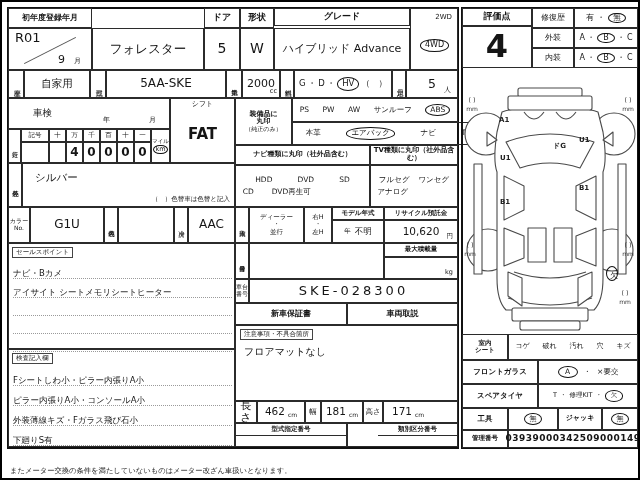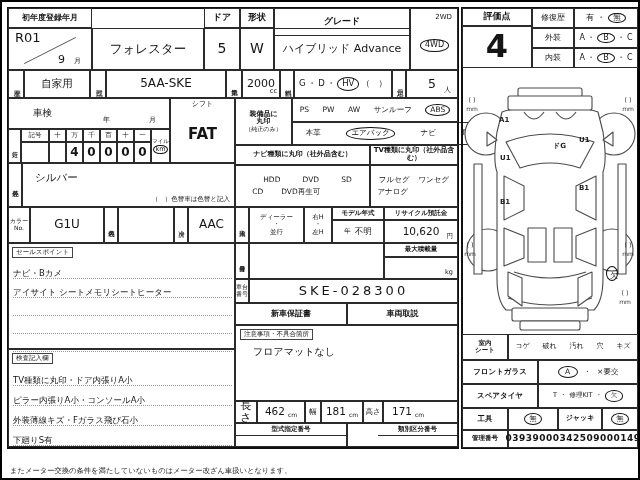--- a/index.html
+++ b/index.html
@@ -21,21 +21,21 @@
 </head>
 <body>
 
 <div class="page">
 
   <div class="frame" style="left:5px;top:5px;width:452px;height:442px;"></div>
 
   <div class="c hd" style="left:6px;top:6px;width:84px;height:20px;font-size:8px;">初年度登録年月</div>
   <div class="c hd" style="left:202px;top:6px;width:36px;height:20px;font-size:9px;">ドア</div>
   <div class="c hd" style="left:238px;top:6px;width:34px;height:20px;font-size:9px;">形状</div>
-  <div class="c hd" style="left:272px;top:6px;width:136px;height:28px;font-size:9px;">グレード</div>
+  <div class="c hd" style="left:272px;top:6px;width:136px;height:18px;font-size:9px;">グレード</div>
 
   <div class="c" style="left:6px;top:26px;width:84px;height:42px;">
     <span class="abs" style="left:6px;top:2px;font-size:13px;">R01</span>
     <span class="abs" style="left:12px;top:21px;width:58px;height:0;border-top:1px solid #555;transform:rotate(-27deg);"></span>
     <span class="abs" style="right:26px;bottom:3px;font-size:11px;">9</span>
     <span class="abs" style="right:10px;bottom:3px;font-size:7px;">月</span>
   </div>
   <div class="c" style="left:90px;top:26px;width:112px;height:42px;font-size:12.5px;">フォレスター</div>
   <div class="c" style="left:202px;top:26px;width:36px;height:42px;font-size:14px;">5</div>
   <div class="c" style="left:238px;top:26px;width:34px;height:42px;font-size:14px;">W</div>
@@ -113,21 +113,21 @@
   </div>
   <div class="c" style="left:290px;top:120px;width:193px;height:23px;font-size:7.5px;justify-content:space-around;">
     <span>本革</span>
     <span class="ci">エアバック</span>
     <span>ナビ</span>
     <span>TV</span>
   </div>
 
   <div class="c hd" style="left:233px;top:143px;width:135px;height:20px;font-size:7px;">ナビ種類に丸印（社外品含む）</div>
   <div class="c hd" style="left:368px;top:143px;width:88px;height:20px;font-size:7px;">TV種類に丸印（社外品含む）</div>
-  <div class="c col" style="left:233px;top:163px;width:135px;height:42px;font-size:7.5px;padding-left:10px;">
+  <div class="c col" style="left:233px;top:163px;width:135px;height:42px;font-size:7.5px;">
     <div class="nb" style="display:flex;width:90%;justify-content:space-around;">
       <span>HDD</span>
       <span>DVD</span>
       <span>SD</span>
     </div>
     <div class="nb" style="display:flex;width:90%;justify-content:flex-start;gap:18px;margin-top:4px;">
       <span>CD</span>
       <span>DVD再生可</span>
     </div>
   </div>
@@ -190,21 +190,21 @@
     <span>車台</span>
     <span>番号</span>
   </div>
   <div class="c" style="left:247px;top:277px;width:209px;height:24px;font-size:13px;letter-spacing:3px;">SKE-028300</div>
 
   <div class="c hd" style="left:233px;top:301px;width:112px;height:22px;font-size:8px;">新車保証書</div>
   <div class="c hd" style="left:345px;top:301px;width:111px;height:22px;font-size:8px;">車両取説</div>
 
   <div class="c" style="left:233px;top:323px;width:223px;height:76px;">
     <span class="tag" style="left:4px;top:3px;">注意事項・不具合箇所</span>
-    <span class="abs" style="left:17px;top:20px;font-size:10px;">フロアマットなし</span>
+    <span class="abs" style="left:8px;top:20px;font-size:10px;">フロアマットなし</span>
   </div>
 
   <div class="c" style="left:233px;top:399px;width:22px;height:22px;font-size:11px;">長さ</div>
   <div class="c" style="left:255px;top:399px;width:48px;height:22px;gap:3px;">
     <span style="font-size:10.5px;">462</span>
     <span style="font-size:6px;margin-top:6px;">cm</span>
   </div>
   <div class="c" style="left:303px;top:399px;width:16px;height:22px;font-size:7.5px;">幅</div>
   <div class="c" style="left:319px;top:399px;width:42px;height:22px;gap:3px;">
     <span style="font-size:10.5px;">181</span>
@@ -230,21 +230,21 @@
       <div class="dotrow" style="height:18px;font-size:8.5px;">アイサイト シートメモリシートヒーター</div>
       <div class="dotrow" style="height:17px;"></div>
       <div class="dotrow" style="height:17px;"></div>
       <div class="dotrow" style="height:17px;"></div>
     </div>
   </div>
 
   <div class="c" style="left:6px;top:347px;width:227px;height:98px;align-items:flex-start;justify-content:flex-start;">
     <span class="tag" style="left:3px;top:3px;">検査記入欄</span>
     <div class="abs" style="left:4px;top:16px;width:219px;">
-      <div class="dotrow" style="height:19px;font-size:8.5px;">TV種類に丸印・ドア内張りA小</div>
+      <div class="dotrow" style="height:19px;font-size:8.5px;">Fシートしわ小・ピラー内張りA小</div>
       <div class="dotrow" style="height:19px;font-size:8.5px;">ピラー内張りA小・コンソールA小</div>
       <div class="dotrow" style="height:19px;font-size:8.5px;">外装薄線キズ・Fガラス飛び石小</div>
       <div class="dotrow" style="height:19px;font-size:8.5px;">下廻りS有</div>
     </div>
   </div>
 
   <div class="frame" style="left:459px;top:5px;width:178px;height:442px;"></div>
 
   <div class="c hd" style="left:460px;top:6px;width:70px;height:18px;font-size:9px;">評価点</div>
   <div class="c" style="left:460px;top:24px;width:70px;height:42px;font-size:32px;font-weight:bold;">4</div>

